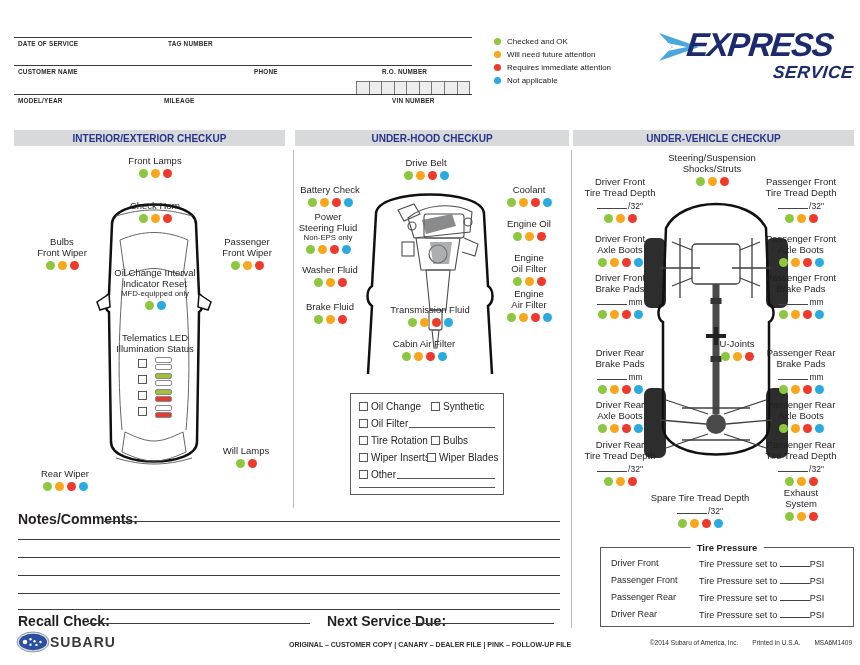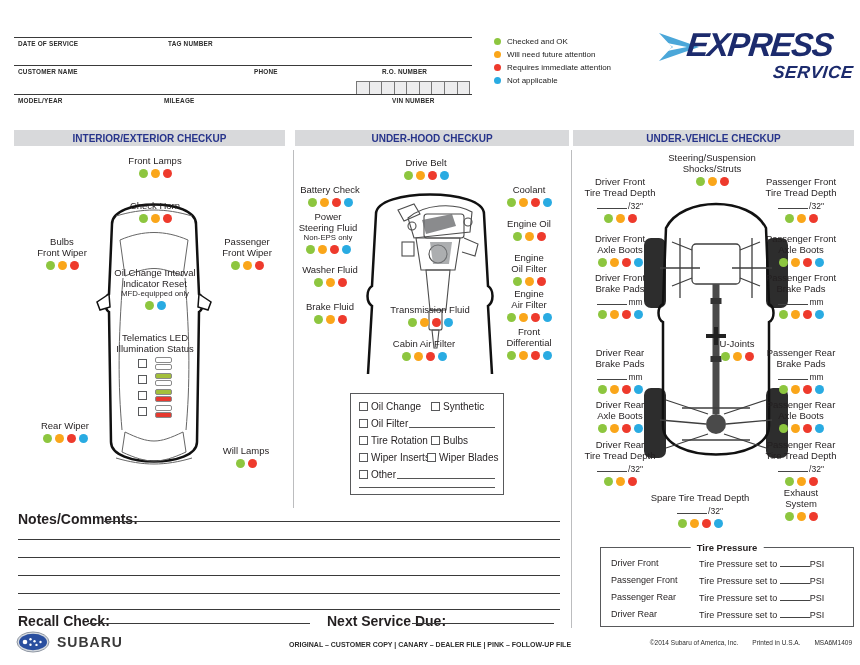--- a/index.html
+++ b/index.html
@@ -187,21 +187,21 @@
         </div>
         <div class="ledrow">
           <span class="cb"></span>
           <span class="ledbars">
             <span class="ledbar" style="background: rgb(255, 255, 255);"></span>
             <span class="ledbar" style="background: rgb(230, 57, 47);"></span>
           </span>
         </div>
       </div>
   </div>
-  <div class="c" style="left:19px;top:420px;width:92px">
+  <div class="c" style="left:19px;top:468px;width:92px">
     <div class="lbl">Rear Wiper</div>
     <div class="dots">
         <span class="dot" style="background: rgb(141, 198, 63);"></span>
         <span class="dot" style="background: rgb(250, 166, 26);"></span>
         <span class="dot" style="background: rgb(238, 58, 44);"></span>
         <span class="dot" style="background: rgb(41, 171, 226);"></span>
       </div>
   </div>
   <div class="c" style="left:200px;top:445px;width:92px">
     <div class="lbl">Will Lamps</div>
@@ -307,30 +307,20 @@
     <div class="lbl">Air Filter</div>
     <div class="dots">
         <span class="dot" style="background: rgb(141, 198, 63);"></span>
         <span class="dot" style="background: rgb(250, 166, 26);"></span>
         <span class="dot" style="background: rgb(238, 58, 44);"></span>
         <span class="dot" style="background: rgb(41, 171, 226);"></span>
       </div>
   </div>
   <div class="c" style="left:365px;top:304px;width:130px">
     <div class="lbl">Transmission Fluid</div>
-    <div class="dots">
-        <span class="dot" style="background: rgb(141, 198, 63);"></span>
-        <span class="dot" style="background: rgb(250, 166, 26);"></span>
-        <span class="dot" style="background: rgb(238, 58, 44);"></span>
-        <span class="dot" style="background: rgb(41, 171, 226);"></span>
-      </div>
-  </div>
-  <div class="c" style="left:484px;top:326px;width:90px">
-    <div class="lbl">Front</div>
-    <div class="lbl">Differential</div>
     <div class="dots">
         <span class="dot" style="background: rgb(141, 198, 63);"></span>
         <span class="dot" style="background: rgb(250, 166, 26);"></span>
         <span class="dot" style="background: rgb(238, 58, 44);"></span>
         <span class="dot" style="background: rgb(41, 171, 226);"></span>
       </div>
   </div>
   <div class="c" style="left:369px;top:338px;width:110px">
     <div class="lbl">Cabin Air Filter</div>
     <div class="dots">
@@ -574,21 +564,21 @@
     <div class="tz" style="left:10px;top:10px">Driver Front</div>
     <div class="tz" style="left:98px;top:10px"><span>Tire Pressure set to</span> <span class="bline"></span><span>PSI</span></div>
     <div class="tz" style="left:10px;top:27px">Passenger Front</div>
     <div class="tz" style="left:98px;top:27px"><span>Tire Pressure set to</span> <span class="bline"></span><span>PSI</span></div>
     <div class="tz" style="left:10px;top:44px">Passenger Rear</div>
     <div class="tz" style="left:98px;top:44px"><span>Tire Pressure set to</span> <span class="bline"></span><span>PSI</span></div>
     <div class="tz" style="left:10px;top:61px">Driver Rear</div>
     <div class="tz" style="left:98px;top:61px"><span>Tire Pressure set to</span> <span class="bline"></span><span>PSI</span></div>
   </div>
 
-  <div class="abs" style="left:16px;top:631px;display:flex;align-items:center;gap:7px">
+  <div class="abs" style="left:16px;top:631px;display:flex;align-items:center;">
     <svg width="34" height="22">
       <ellipse cx="17" cy="11" rx="16" ry="10" fill="#d7dbe0" stroke="#8f97a3"></ellipse>
       <ellipse cx="17" cy="11" rx="14" ry="8.2" fill="#2a4f9f"></ellipse>
       <circle cx="9" cy="11" r="2.3" fill="#fff"></circle>
       <circle cx="14.5" cy="8.3" r="1.2" fill="#fff"></circle>
       <circle cx="18.5" cy="10.3" r="1.2" fill="#fff"></circle>
       <circle cx="14.5" cy="13.7" r="1.2" fill="#fff"></circle>
       <circle cx="20.5" cy="13.9" r="1.2" fill="#fff"></circle>
       <circle cx="24.5" cy="11" r="1.2" fill="#fff"></circle>
     </svg>

